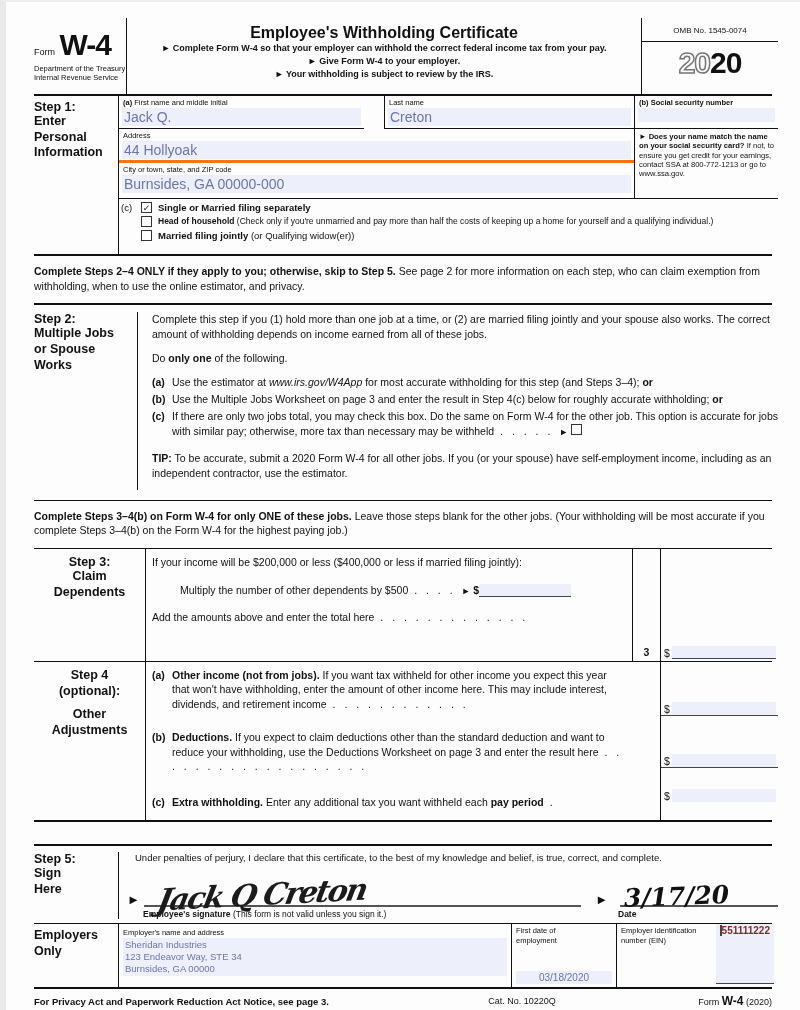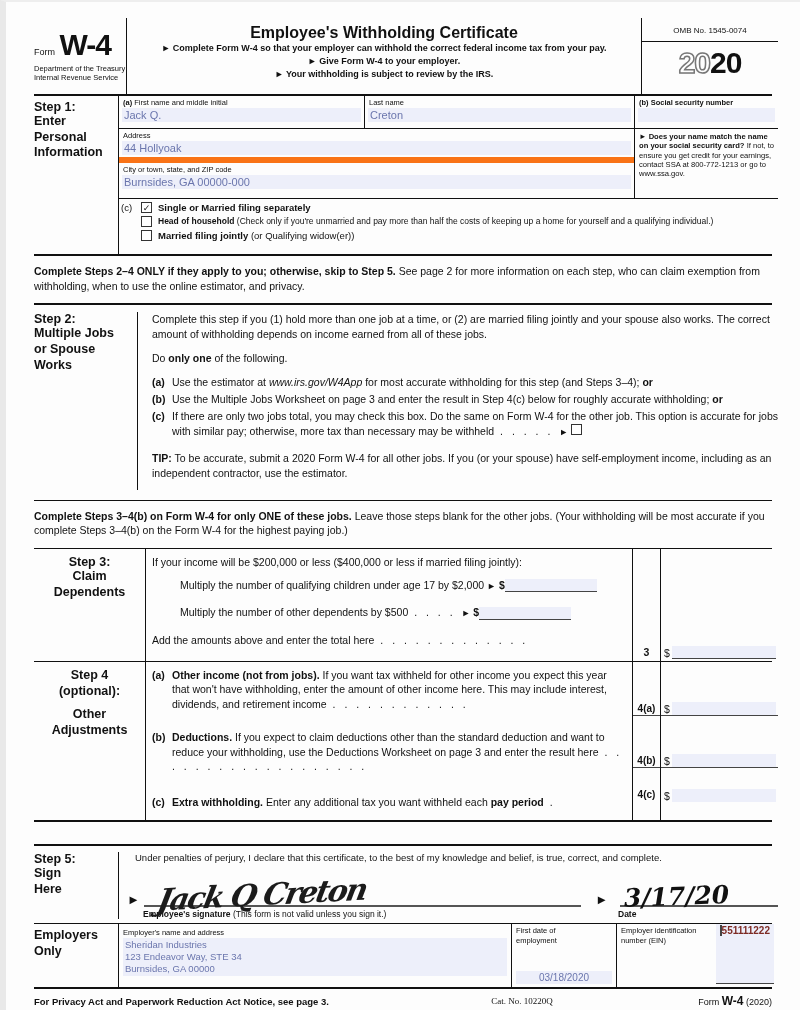--- a/index.html
+++ b/index.html
@@ -26,25 +26,25 @@
   .h-year { font-size:30px; font-weight:bold; letter-spacing:-1px; margin-top:4px; }
   .h-year .outline { color:#fff; -webkit-text-stroke:1.5px #777; text-shadow:0 0 1px #777; }
   
   .stp-title { font-size:12.5px; font-weight:bold; }
   .stp-sub { font-size:12.5px; font-weight:bold; white-space:pre-line; line-height:1.25; }
   
   .s1 { display:grid; grid-template-columns:85px 245px 270px 144px; grid-template-rows:33px 34px 36px 55px; border-bottom:2px solid #111; }
   .s1-label { grid-column:1; grid-row:1/5; border-right:1.5px solid #111; padding-top:4px; }
   .cell { position:relative; }
   .flabel { font-size:7.5px; padding:2px 0 0 4px; }
-  .fval { font-size:11px; margin:1px 3px 0 3px; padding:1px 2px; min-height:14px; }
+  .fval { font-size:14px; margin:1px 3px 0 3px; padding:1px 2px; min-height:14px; }
   .s1-fn { grid-column:2; grid-row:1; border-bottom:1px solid #111; }
-  .s1-ln { grid-column:3; grid-row:1; border-left:1px solid #111; border-bottom:1px solid #111; }
+  .s1-ln { grid-column:3; grid-row:1; border-left:1px solid #111; border-bottom:1px solid #111;margin-left:20px; }
   .s1-ssn { grid-column:4; grid-row:1; border-left:1.5px solid #111; border-bottom:1.5px solid #111; }
-  .s1-addr { grid-column:2/4; grid-row:2; border-bottom:6px solid #f97316; }
+  .s1-addr { grid-column:2/4; grid-row:2; border-bottom:3px solid #f97316; }
   .s1-city { grid-column:2/4; grid-row:3; border-bottom:1px solid #111; }
   .s1-note { grid-column:4; grid-row:2/4; border-left:1.5px solid #111; border-bottom:1.5px solid #111; font-size:7.6px; line-height:1.22; padding:3px 3px 0 4px; }
   .s1-checks { grid-column:2/5; grid-row:4; padding:3px 0 0 0; }
   .chk-row { display:flex; align-items:flex-start; font-size:9.5px; margin-bottom:3px; }
   .c-prefix { width:22px; font-size:9.5px; padding-left:2px; }
   .box { display:inline-block; width:11px; height:11px; border:1px solid #333; font-size:9px; line-height:10px; text-align:center; margin-right:6px; flex:0 0 11px; background:#fff; }
   
   .para { font-size:10.5px; line-height:1.4; padding:8px 0 10px 0; }
   .pb2 { border-bottom:2px solid #111; }
   .pb15 { border-bottom:1.5px solid #111; }
@@ -98,21 +98,21 @@
   .emp-lines { font-size:9.5px; line-height:1.25; padding:1px 2px; margin-top:1px; }
   .emp-date { border-left:1px solid #111; display:flex; flex-direction:column; }
   .emp-date .flabel, .emp-ein .flabel { line-height:1.25; }
   .emp-ein { border-left:1.5px solid #111; display:flex; flex-direction:row; }
   .emp-val { font-size:10px; margin:0 4px 3px 4px; padding:1px 4px; }
   .ein-val { color:#7d2b25; font-weight:bold; background:#edeffa; border-bottom:1.5px solid #444; }
   .cursor { display:inline-block; width:1.5px; height:11px; background:#444; vertical-align:text-bottom; margin-right:0px; }
   
   .footer { display:flex; align-items:center; font-size:9px; padding-top:5px; }
   .footer .f-privacy { flex:1; font-weight:bold; font-size:9.5px; }
-  .footer .f-cat { flex:0 0 200px; text-align:center;font-family:Liberation Serif, serif; }
+  .footer .f-cat { flex:0 0 200px; text-align:center; }
   .footer .f-form { flex:0 0 150px; text-align:right; }
   .footer .f-wnum { font-size:12px; font-weight:bold; }
 </style>
 </head>
 <body>
 
 <div class="page">
 
   <div class="header">
     <div class="h-left">
@@ -217,23 +217,20 @@
   </div>
 
   <div class="s34" style="height:113px">
     <div class="lbl">
       <div class="stp-title">Step 3:</div>
       <div class="stp-sub">Claim
 Dependents</div>
     </div>
     <div class="main">
       <div>If your income will be $200,000 or less ($400,000 or less if married filing jointly):</div>
-      <div class="s3-line">
-        <span>Multiply the number of qualifying children under age 17 by $2,000</span> <span class="arrow">►</span> <span class="bk">$</span><span class="field" style="width:92px"></span>
-      </div>
       <div class="s3-line" style="margin-top:13px">
         <span>Multiply the number of other dependents by $500</span><span class="dots"> .  .  .  . </span><span class="arrow">►</span> <span class="bk">$</span><span class="field" style="width:92px"></span>
       </div>
       <div style="margin-top:13px">
         <span>Add the amounts above and enter the total here</span><span class="dots"> .  .  .  .  .  .  .  .  .  .  .  .  . </span>
       </div>
     </div>
     <div class="numcol">
       <div class="spacer"></div>
       <div class="numcell" style="padding-bottom:3px">3</div>
@@ -266,25 +263,20 @@
             <span class="li-pre">(b)</span>
             <span class="li-txt"><span class="bk">Deductions.</span><span> If you expect to claim deductions other than the standard deduction and want to reduce your withholding, use the Deductions Worksheet on page 3 and enter the result here</span><span class="dots"> .  .  .  .  .  .  .  .  .  .  .  .  .  .  .  .  .  .  . </span></span>
           </div>
       </div>
       <div class="s4row-main" style="padding-top:10px">
         <div class="list-item">
             <span class="li-pre">(c)</span>
             <span class="li-txt"><span class="bk">Extra withholding.</span><span> Enter any additional tax you want withheld each </span><span class="bk">pay period</span><span class="dots"> . </span></span>
           </div>
       </div>
-    </div>
-    <div class="numcol">
-      <div style="height:54px" class="ubot numcell"><div class="spacer" style="height:40px"></div><span style="font-size:10px">4(a)</span></div>
-      <div style="height:52px" class="ubot numcell"><div class="spacer" style="height:38px"></div><span style="font-size:10px">4(b)</span></div>
-      <div style="height:34px" class="numcell"><div class="spacer" style="height:20px"></div><span style="font-size:10px">4(c)</span></div>
     </div>
     <div class="dolcol">
       <div style="height:54px" class="ubot dolcell">
           <span>$</span>
           <span class="field grow" style="border-bottom:none"></span>
         </div>
       <div style="height:52px" class="ubot dolcell">
           <span>$</span>
           <span class="field grow" style="border-bottom:none"></span>
         </div>

